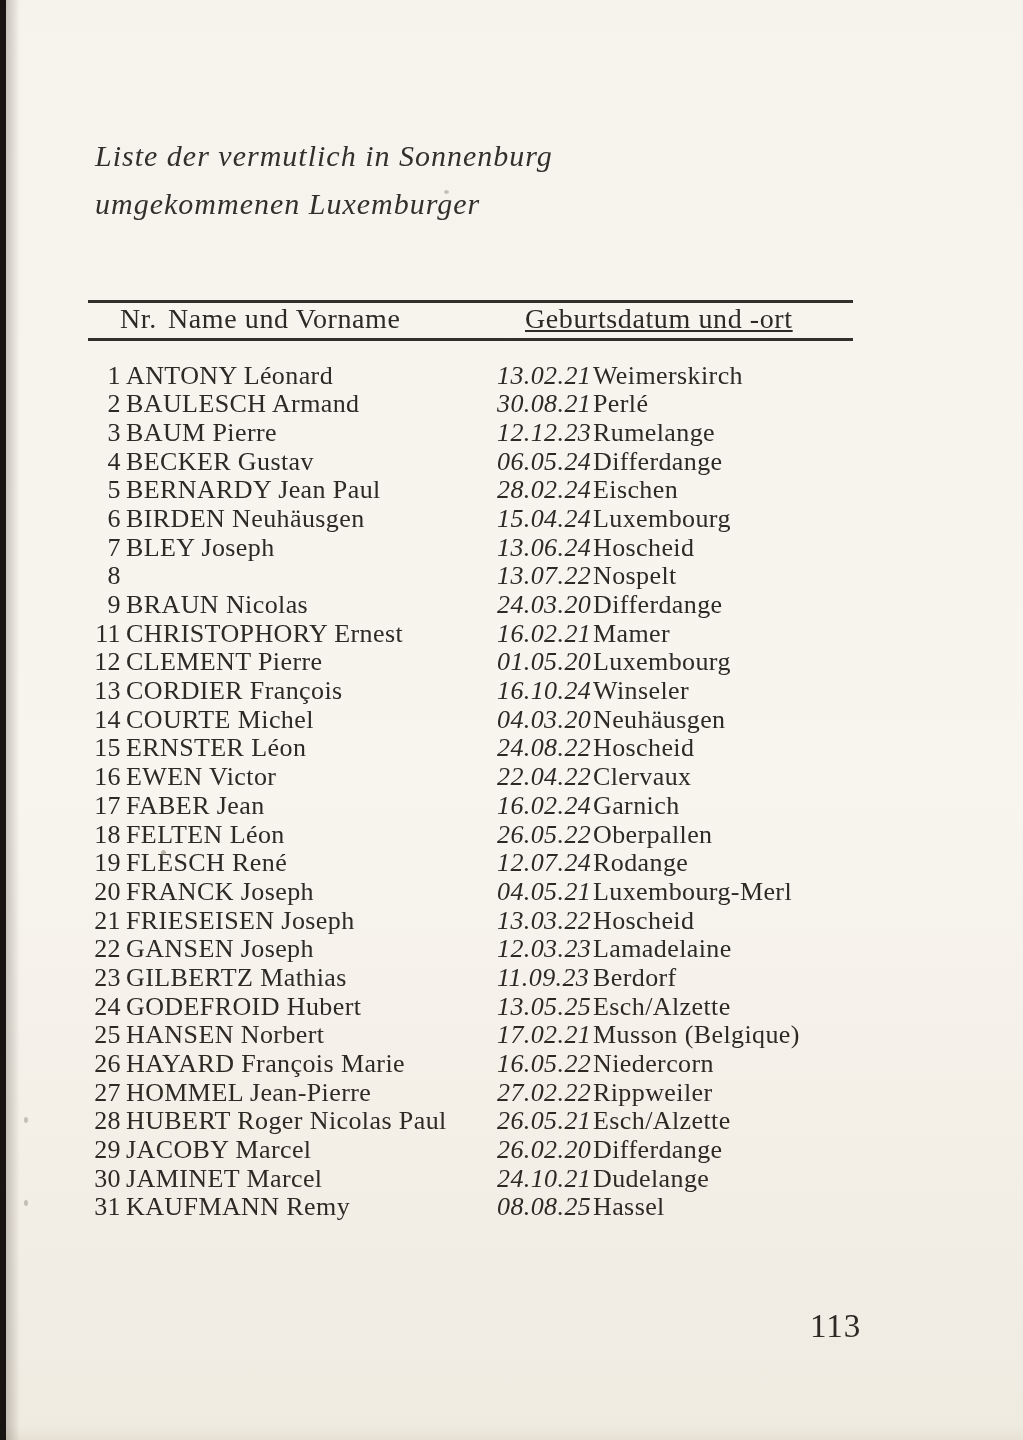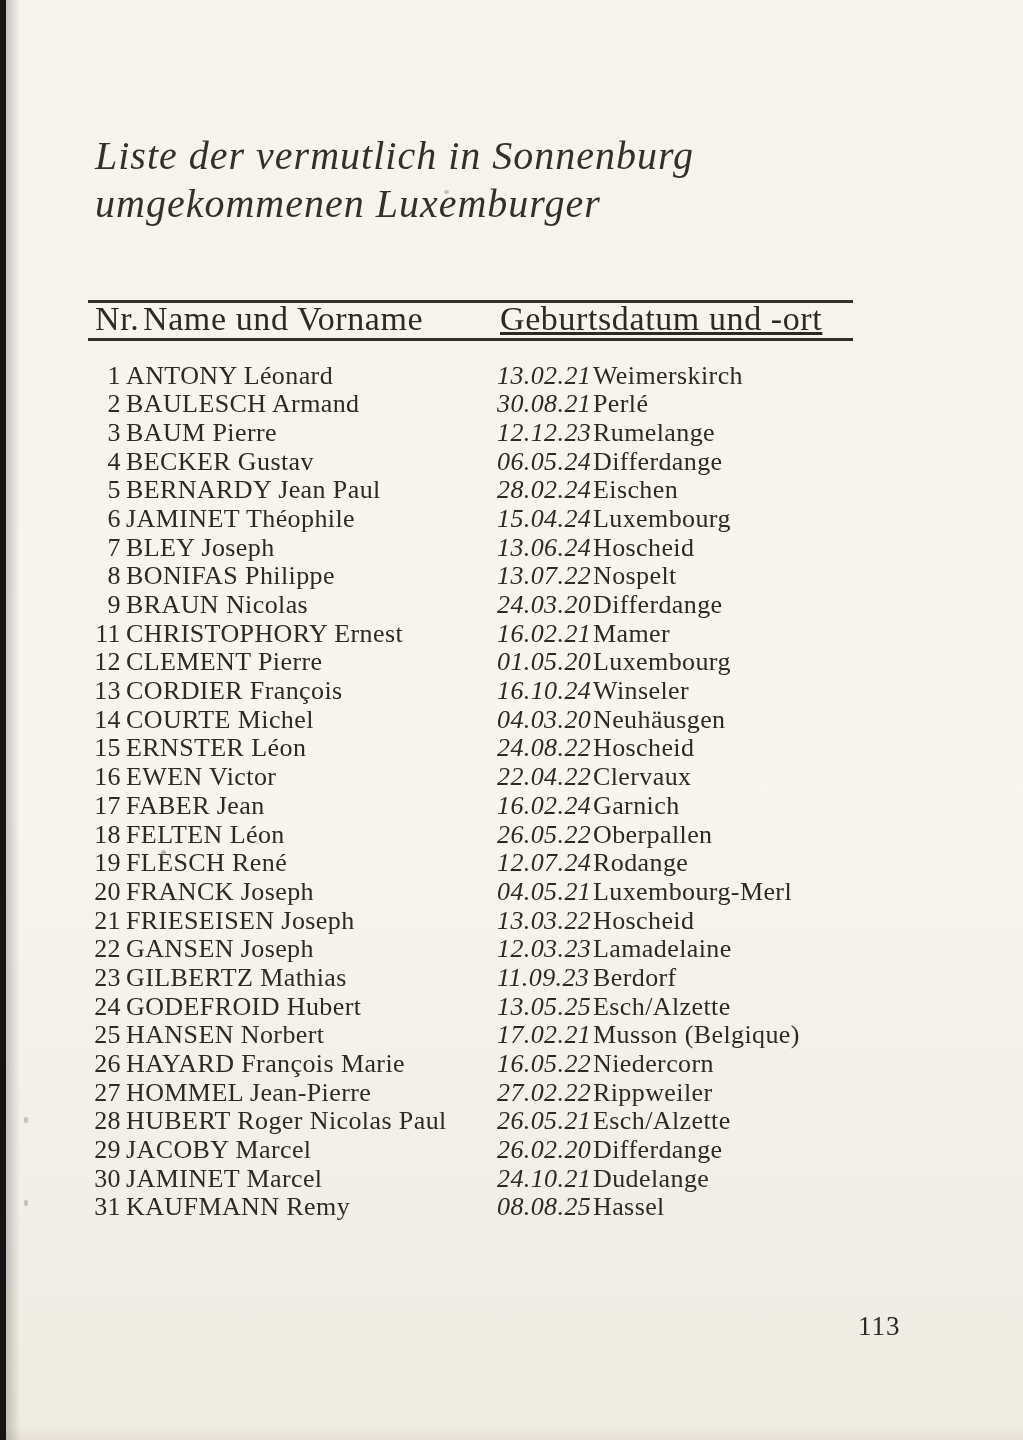--- a/index.html
+++ b/index.html
@@ -32,21 +32,21 @@
     position: absolute;
     left: 6px; top: 0;
     width: 14px; height: 1440px;
     background: linear-gradient(90deg, rgba(60,50,40,0.25), rgba(60,50,40,0));
   }
   .title {
     position: absolute;
     left: 95px;
     top: 132px;
     margin: 0;
-    font-size: 40px;
+    font-size: 30px;
     line-height: 48px;
     font-style: italic;
     font-weight: 500;
     letter-spacing: 1px;
     color: #33302b;
   }
   .table-wrap {
     position: absolute;
     left: 0; top: 0;
     width: 1023px; height: 1440px;
@@ -56,24 +56,25 @@
     left: 88px;
     width: 765px;
     height: 3px;
     background: #332f2b;
   }
   .rule.top    { top: 300px; }
   .rule.bottom { top: 338px; }
   .thead span {
     position: absolute;
     top: 304px;
-    font-size: 34px;
+    font-size: 28px;
     line-height: 30px;
     letter-spacing: 0.6px;
     white-space: nowrap;
+    margin-left: 25px;
   }
   .h-nr    { left: 95px;  }
   .h-name  { left: 143px; }
   .h-birth { left: 500px; text-decoration: underline; }
   .rows {
     position: absolute;
     left: 0;
     top: 361.5px;
     width: 1023px;
   }
@@ -85,23 +86,23 @@
     letter-spacing: 0.4px;
     white-space: nowrap;
   }
   .row span { position: absolute; top: 0; }
   .c-nr    { left: 88px; width: 33px; text-align: right; }
   .c-name  { left: 126px; }
   .c-date  { left: 497px; font-style: italic; }
   .c-place { left: 593px; }
   .page-number {
     position: absolute;
-    left: 858px;
+    left: 810px;
     top: 1311px;
-    font-size: 27px;
+    font-size: 33px;
     line-height: 30px;
     letter-spacing: 1px;
   }
   
   .speck {
     position: absolute;
     border-radius: 50%;
     background: #8c8579;
   }
   .speck.s1 { left: 444px; top: 190px;  width: 5px; height: 4px; opacity: .45; }
@@ -161,35 +162,34 @@
 
   <div class="row">
     <span class="c-nr">5</span>
     <span class="c-name">BERNARDY Jean Paul</span>
     <span class="c-date">28.02.24</span>
     <span class="c-place">Eischen</span>
   </div>
 
   <div class="row">
     <span class="c-nr">6</span>
-    <span class="c-name">JAMINET Théophile</span>
+    <span class="c-name">BIRDEN Neuhäusgen</span>
     <span class="c-date">15.04.24</span>
     <span class="c-place">Luxembourg</span>
   </div>
 
   <div class="row">
     <span class="c-nr">7</span>
     <span class="c-name">BLEY Joseph</span>
     <span class="c-date">13.06.24</span>
     <span class="c-place">Hoscheid</span>
   </div>
 
   <div class="row">
     <span class="c-nr">8</span>
-    <span class="c-name">BONIFAS Philippe</span>
     <span class="c-date">13.07.22</span>
     <span class="c-place">Nospelt</span>
   </div>
 
   <div class="row">
     <span class="c-nr">9</span>
     <span class="c-name">BRAUN Nicolas</span>
     <span class="c-date">24.03.20</span>
     <span class="c-place">Differdange</span>
   </div>

